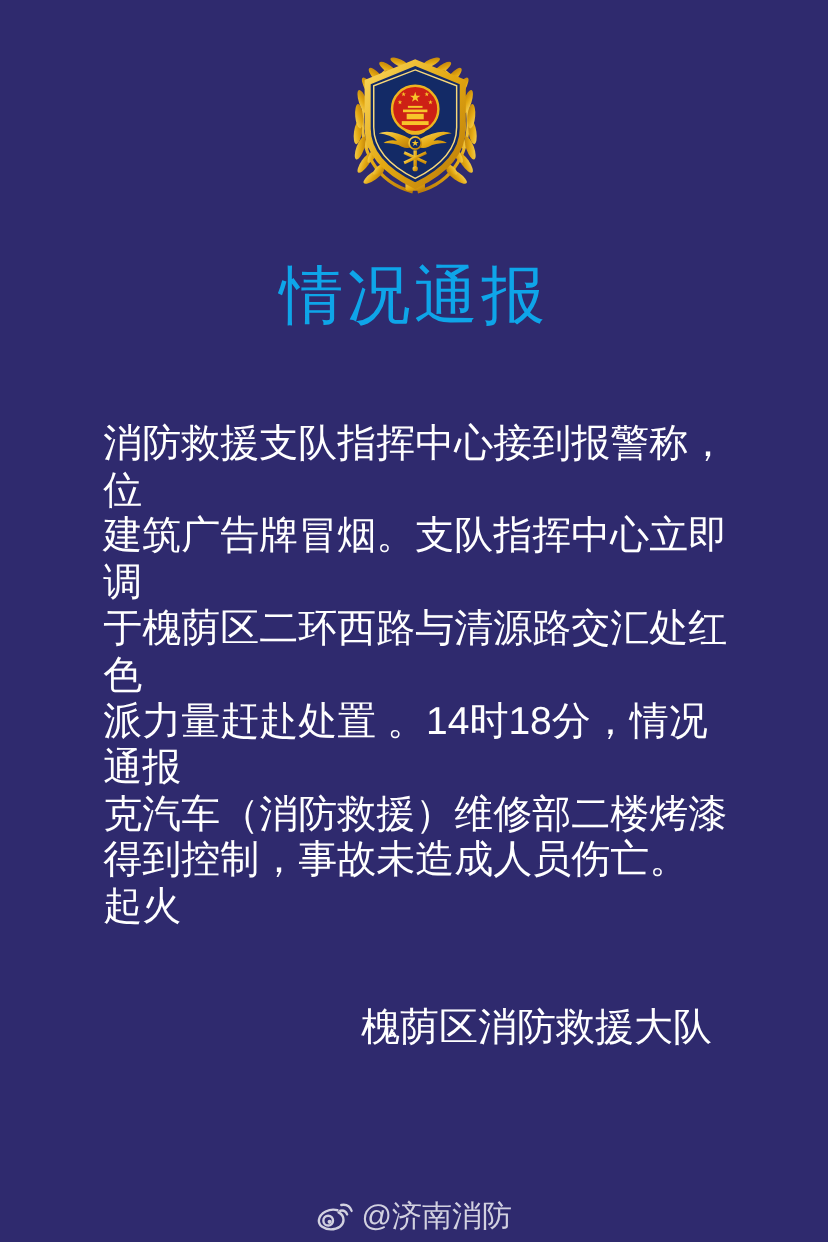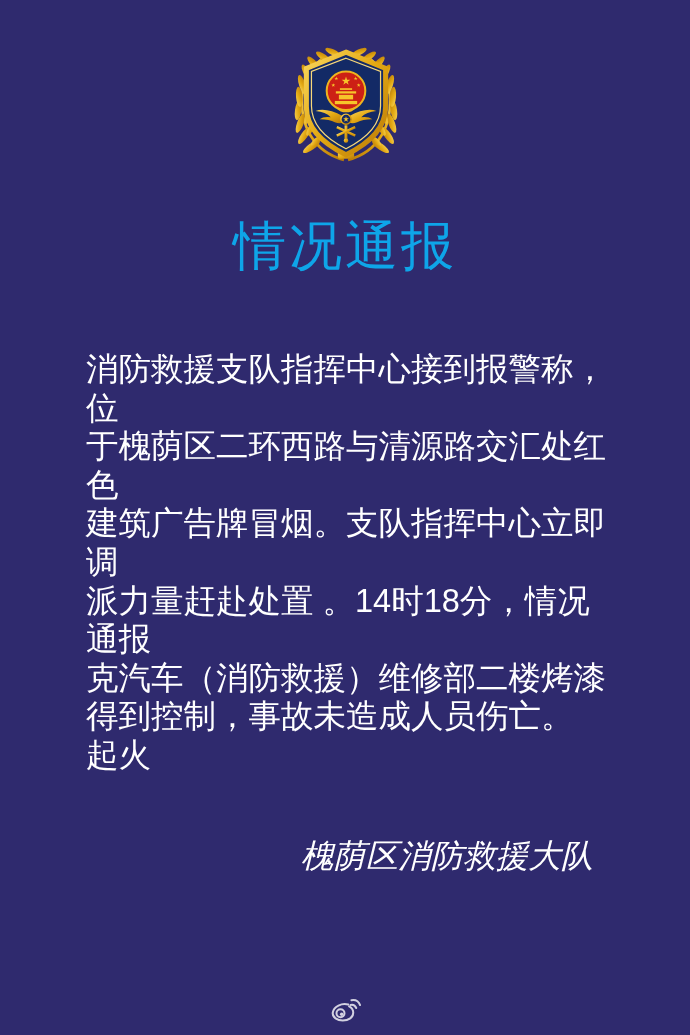--- a/index.html
+++ b/index.html
@@ -37,21 +37,20 @@
   .notice-body .line { white-space: pre-wrap; }
   .notice-body .line.indent { text-indent: 66px; }
   .signature-block {
     position: absolute;
     left: 277px; top: 838px;
     width: 340px;
     text-align: center;
     font-size: 32.5px;
     line-height: 37px;
     color: #ffffff;
-    font-style: italic;
   }
   .watermark {
     position: absolute;
     left: 0; top: 997px;
     width: 100%;
     display: flex;
     align-items: center;
     justify-content: center;
     gap: 7px;
     color: #d2d1e0;
@@ -121,22 +120,22 @@
     <rect x="50" y="86.8" width="20" height="2.4" fill="url(#gold)" transform="rotate(25 60 88)"></rect>
     <rect x="50" y="86.8" width="20" height="2.4" fill="url(#gold)" transform="rotate(-25 60 88)"></rect>
     <circle cx="60" cy="97" r="2.2" fill="url(#gold)"></circle>
   </svg>
 </div>
 
 <div class="notice-title">情况通报</div>
 
 <div class="notice-body">
   <div class="line">消防救援支队指挥中心接到报警称，位</div>
+  <div class="line">建筑广告牌冒烟。支队指挥中心立即调</div>
   <div class="line">于槐荫区二环西路与清源路交汇处红色</div>
-  <div class="line">建筑广告牌冒烟。支队指挥中心立即调</div>
   <div class="line">派力量赶赴处置 。14时18分，情况通报</div>
   <div class="line">克汽车（消防救援）维修部二楼烤漆</div>
   <div class="line">得到控制，事故未造成人员伤亡。 起火</div>
 
 </div>
 
 <div class="signature-block">
   <div>槐荫区消防救援大队</div>
 </div>
 
@@ -145,13 +144,14 @@
     <svg viewBox="0 0 34 28" width="31" height="26">
       <g fill="none" stroke="#d2d1e0" stroke-width="2.2" stroke-linecap="round">
         <path d="M20 8 C13 6 4 10 3 17 C2.5 22 8 25.5 14 25.5 C20.5 25.5 25.5 22 25.5 17 C25.5 14.5 24 11.5 21 10"></path>
         <circle cx="11.5" cy="17.5" r="4.4"></circle>
         <path d="M22.5 8.5 Q27 7.5 28.8 11.8"></path>
         <path d="M23.5 3.2 Q30.5 2 33 8.6"></path>
       </g>
       <circle cx="12.8" cy="18.6" r="1.9" fill="#d2d1e0"></circle>
     </svg>
   </span>
+  <span>@济南消防</span>
 </div>
 
 </body></html>

